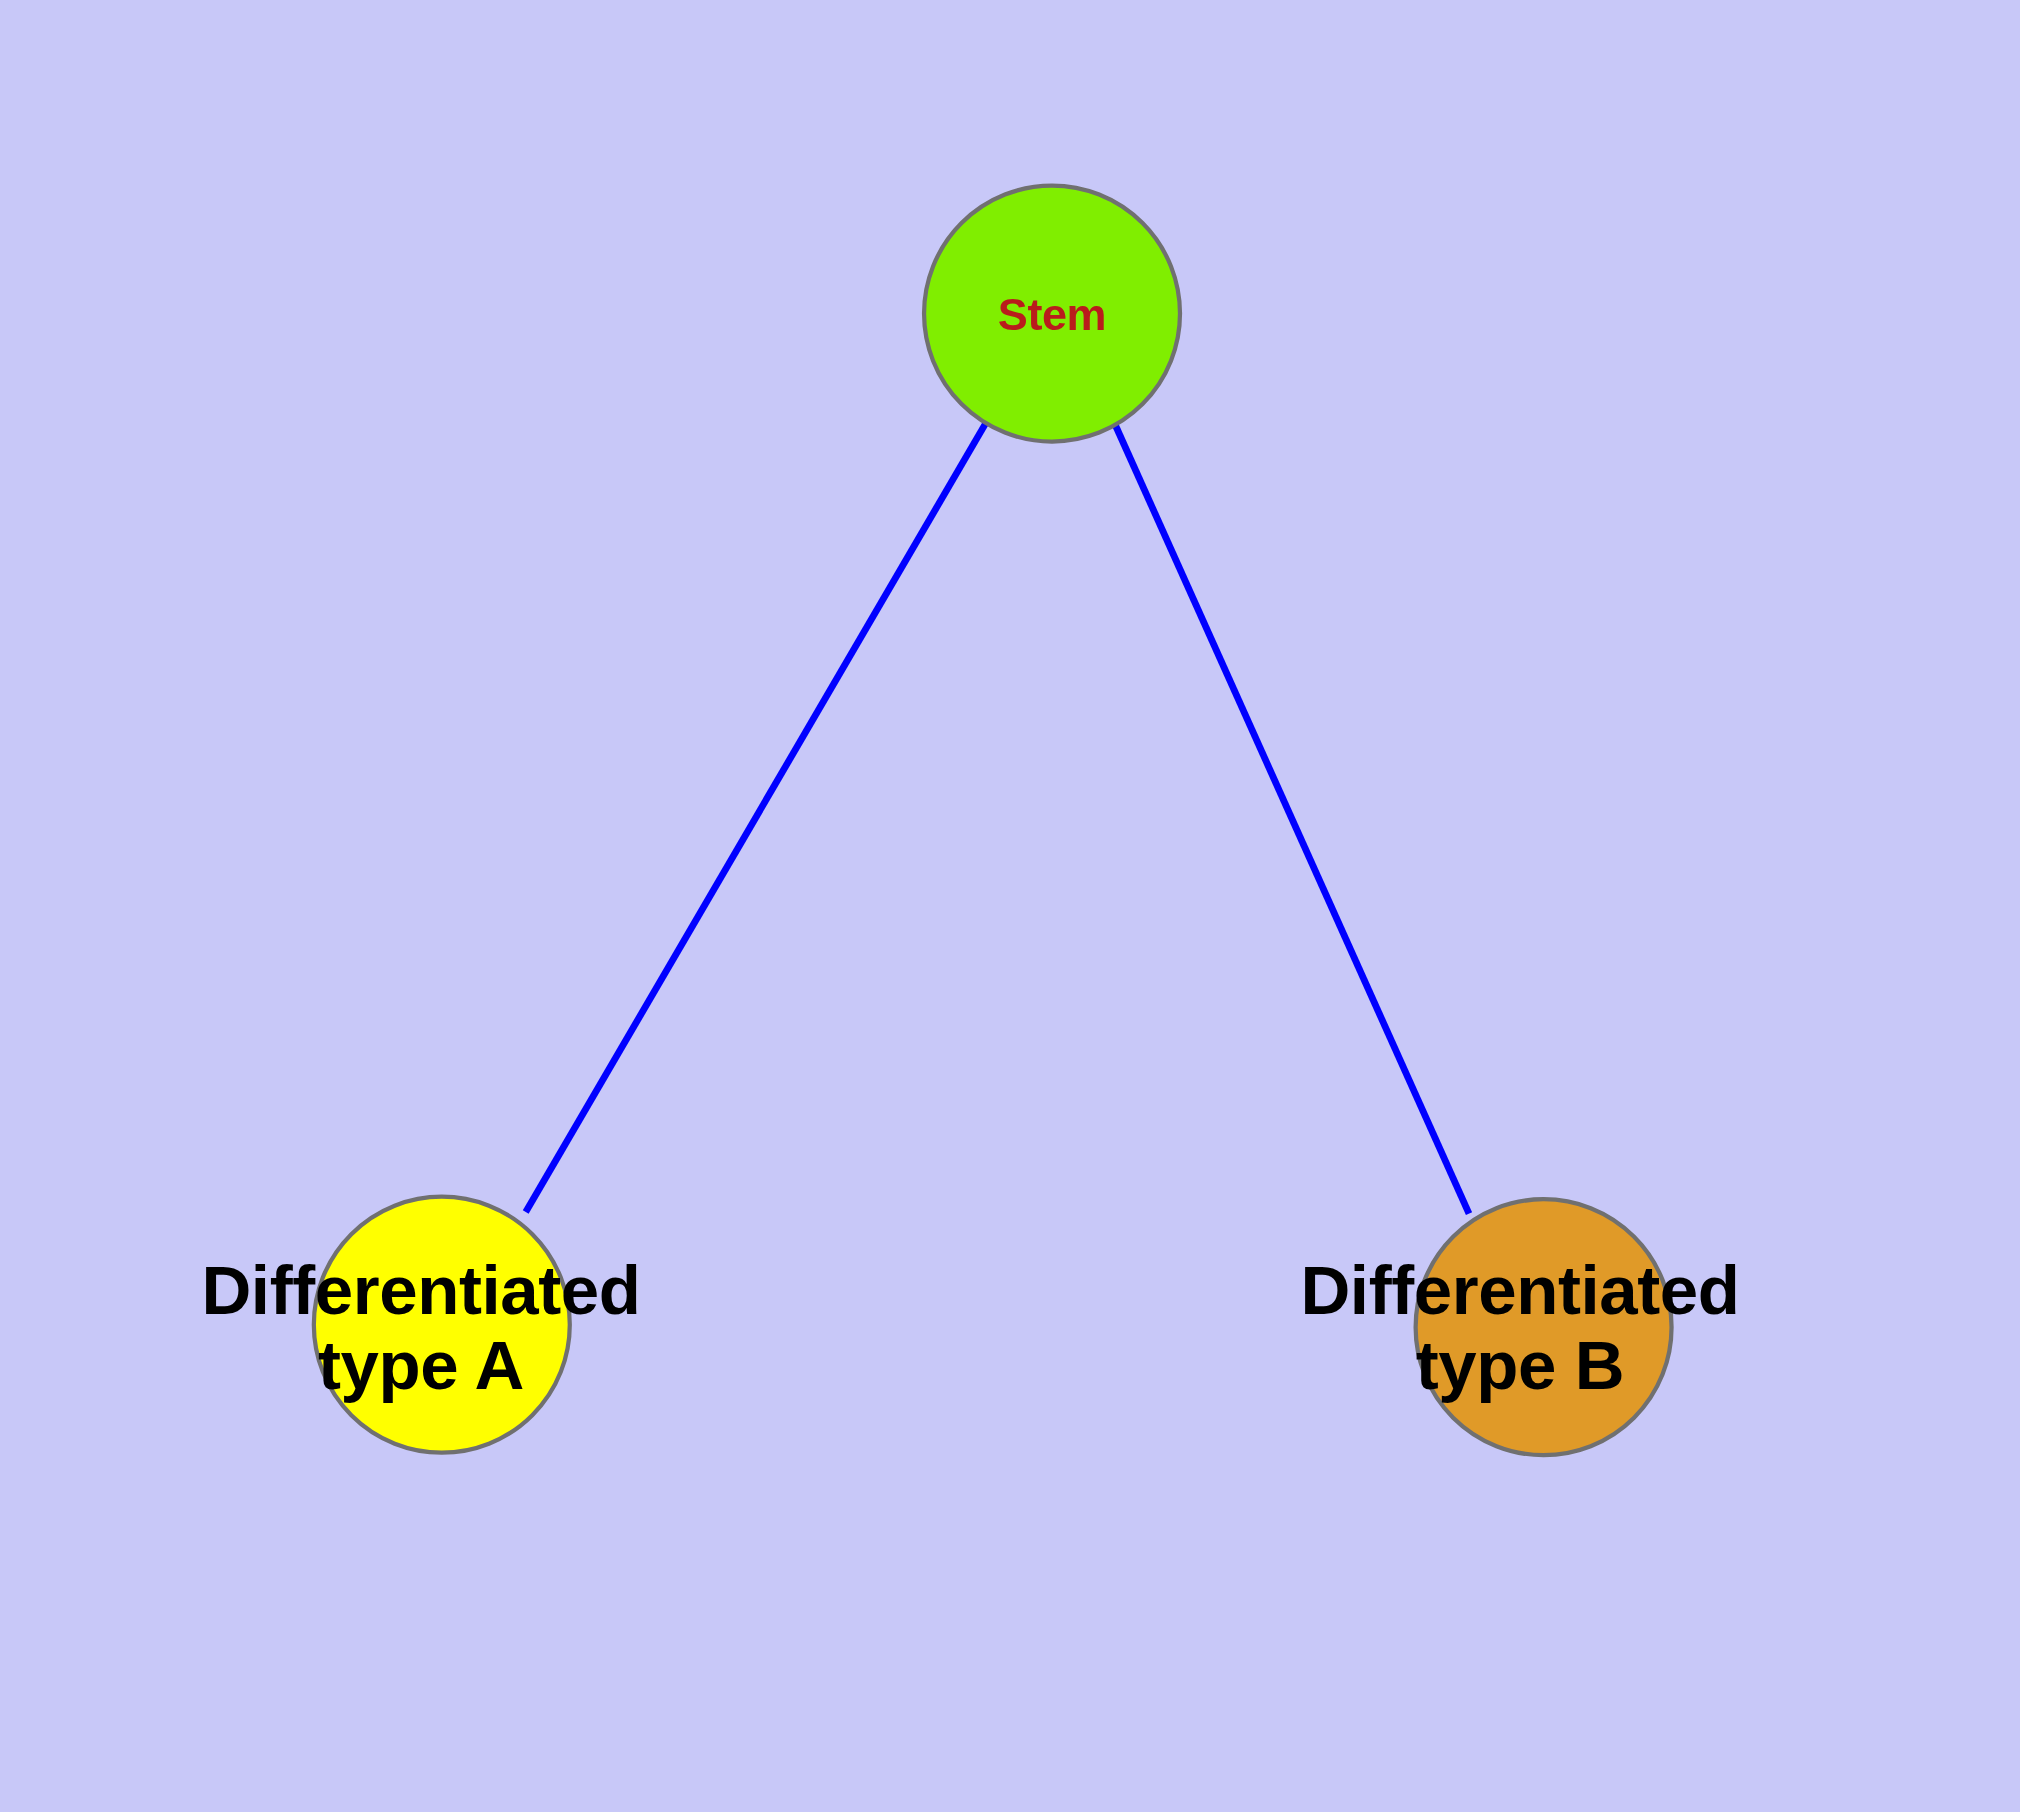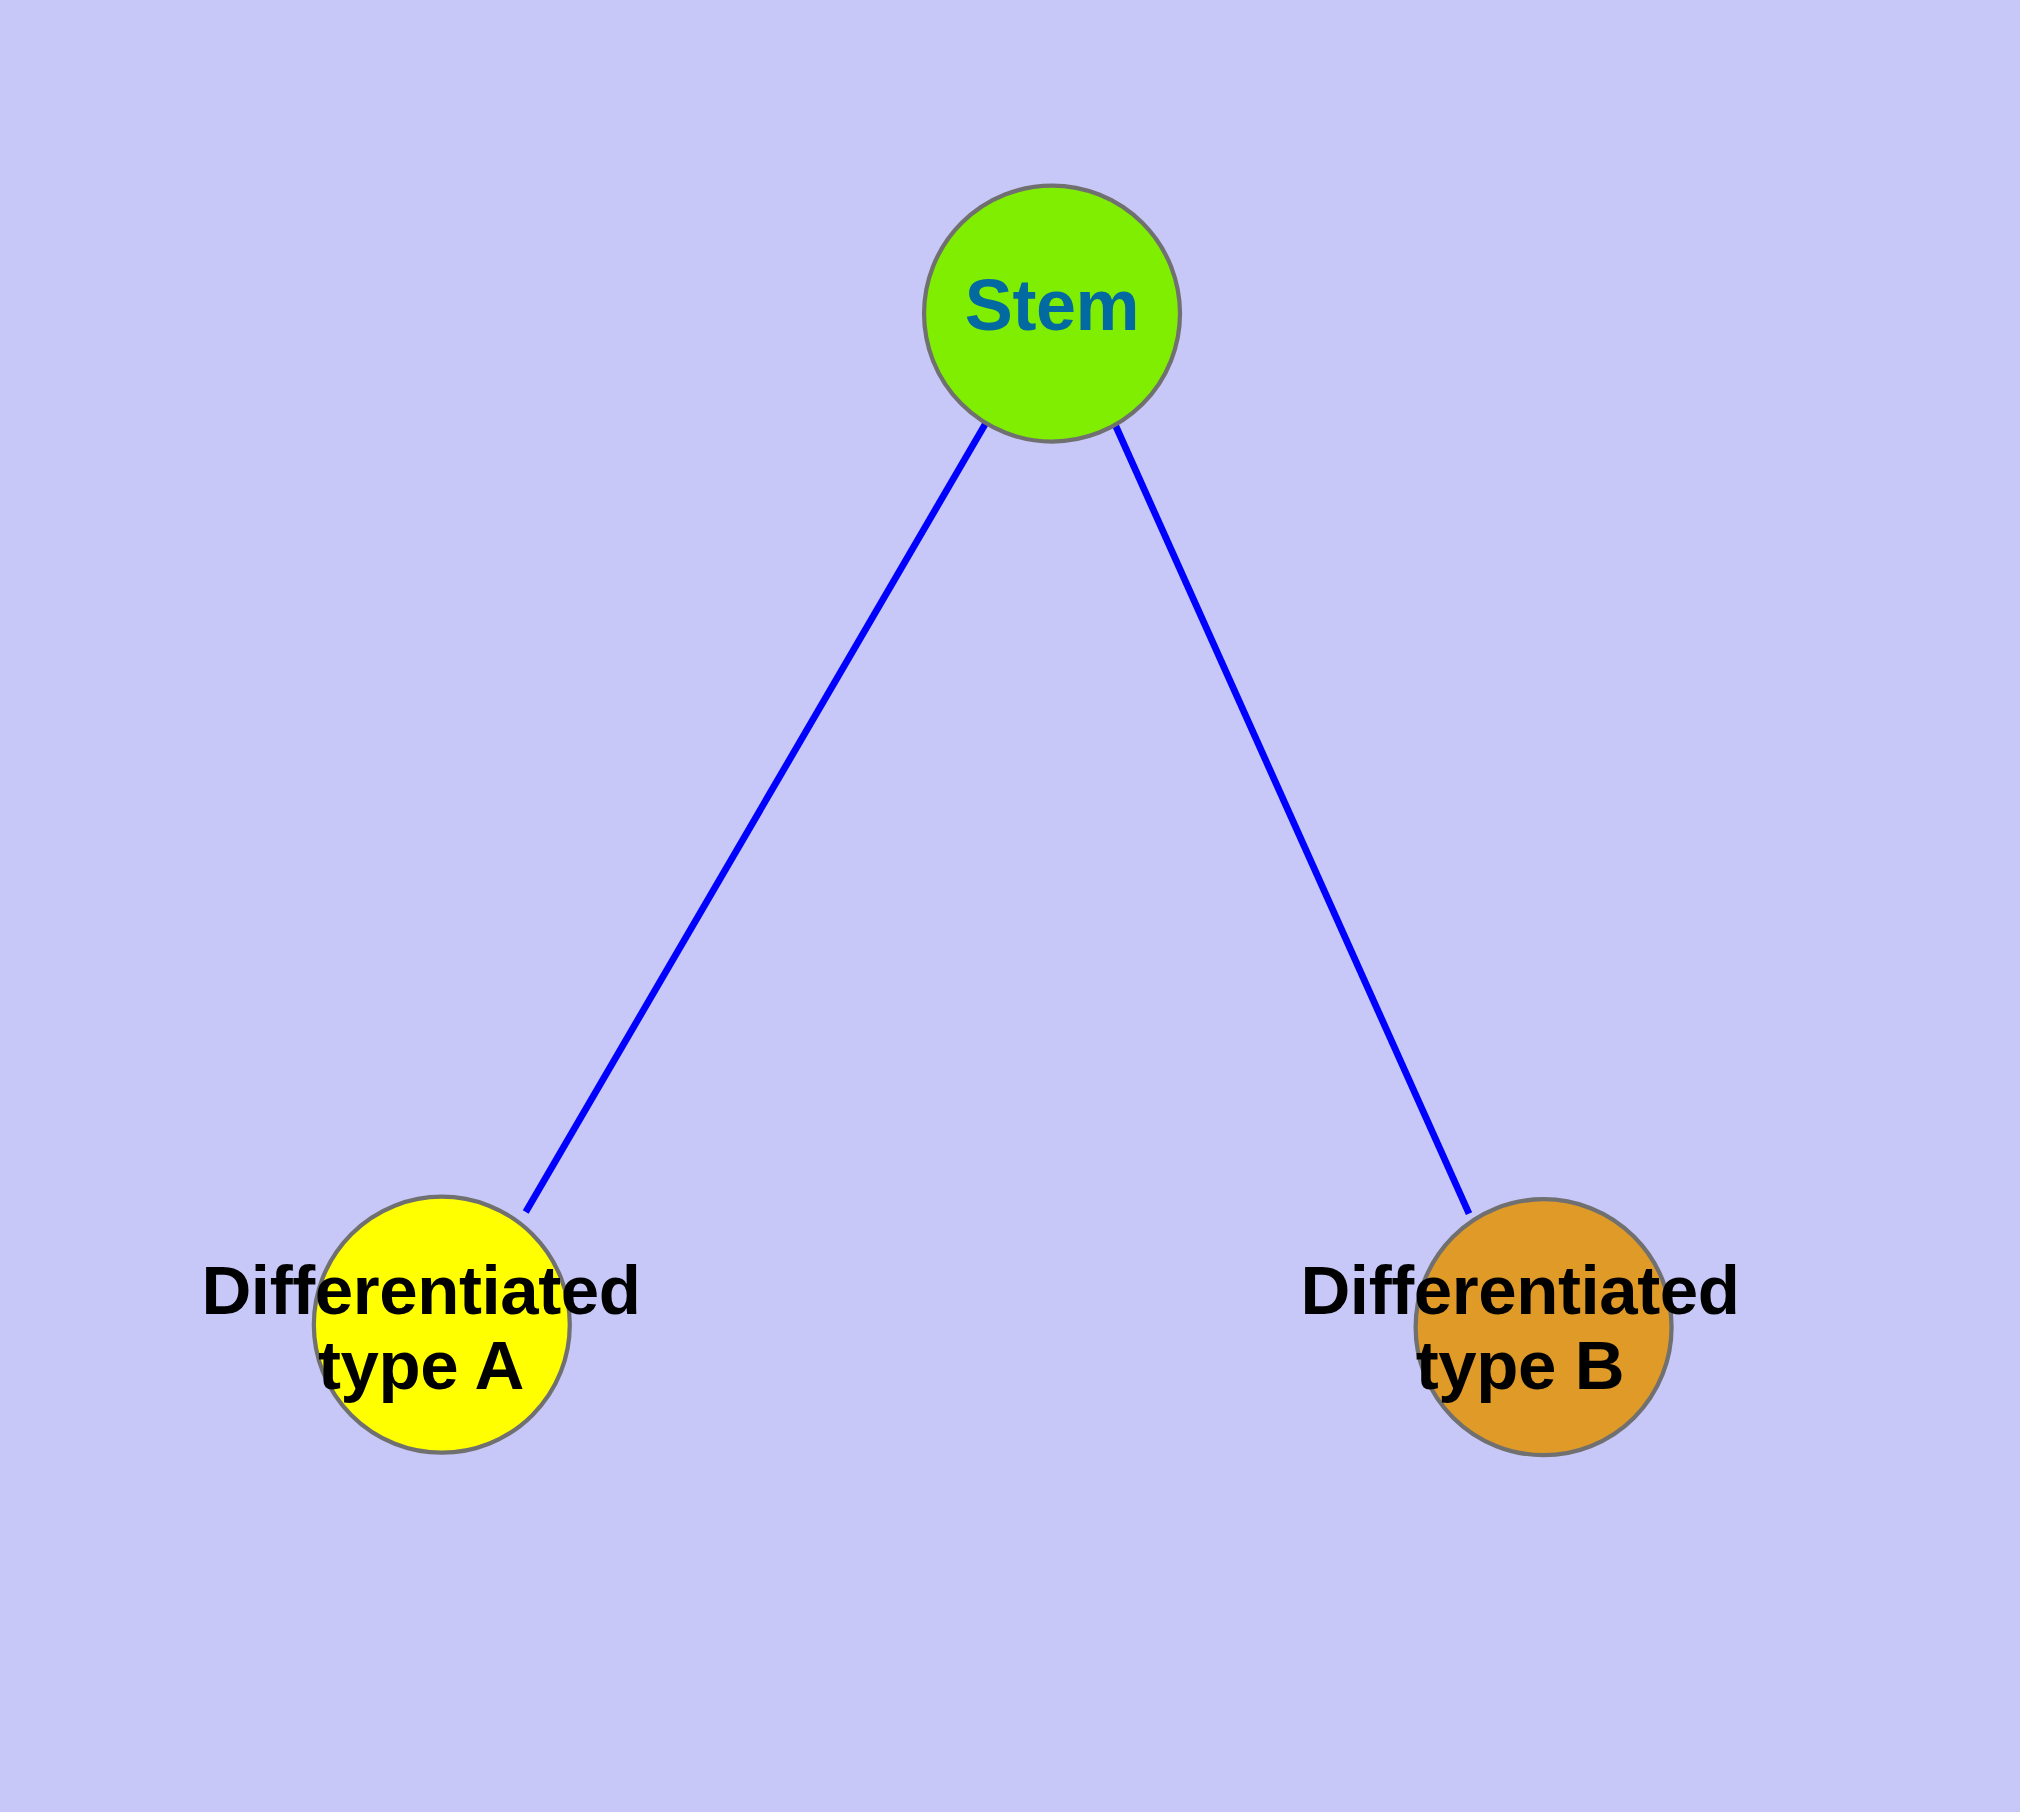--- a/index.html
+++ b/index.html
@@ -55,21 +55,21 @@
       <line id="edge-stem-to-diff-a" x1="1163" y1="499" x2="620" y2="1430" stroke="#0000ff" stroke-width="8" stroke-linecap="butt"></line>
       <line id="edge-stem-to-diff-b" x1="1315" y1="500" x2="1733" y2="1432" stroke="#0000ff" stroke-width="8" stroke-linecap="butt"></line>
     </g>
     <g id="node-layer">
       <circle id="node-stem" cx="1241" cy="370" r="151" fill="#80ee00" stroke="#707070" stroke-width="5"></circle>
       <circle id="node-diff-a" cx="521" cy="1563" r="151" fill="#ffff00" stroke="#707070" stroke-width="5"></circle>
       <circle id="node-diff-b" cx="1821" cy="1566" r="151" fill="#e09a28" stroke="#707070" stroke-width="5"></circle>
     </g>
   </svg>
 
-  <div class="node-label" id="label-stem" style="left: 1052px; top: 306px; color: #0369a1; font-size: 72px;">Stem</div>
+  <div class="node-label" id="label-stem" style="left: 1052px; top: 315px; color: #b91c1c; font-size: 45px;">Stem</div>
 
   <div class="node-label" id="label-diff-a" style="left: 421px; top: 1329px; color: rgb(0, 0, 0); font-size: 69px;">Differentiated
 type A</div>
 
   <div class="node-label" id="label-diff-b" style="left: 1520px; top: 1329px; color: rgb(0, 0, 0); font-size: 69px;">Differentiated
 type B</div>
 
 </div>
 
 

